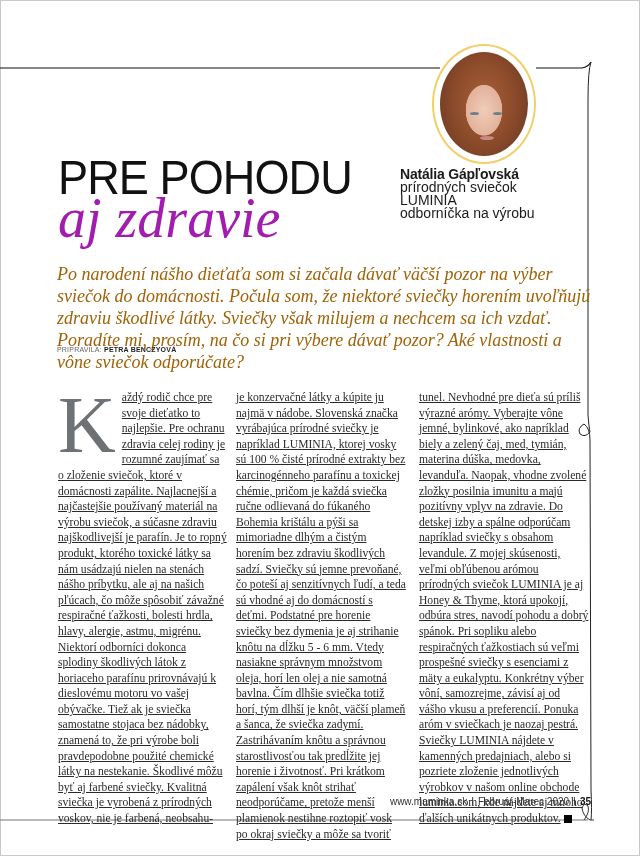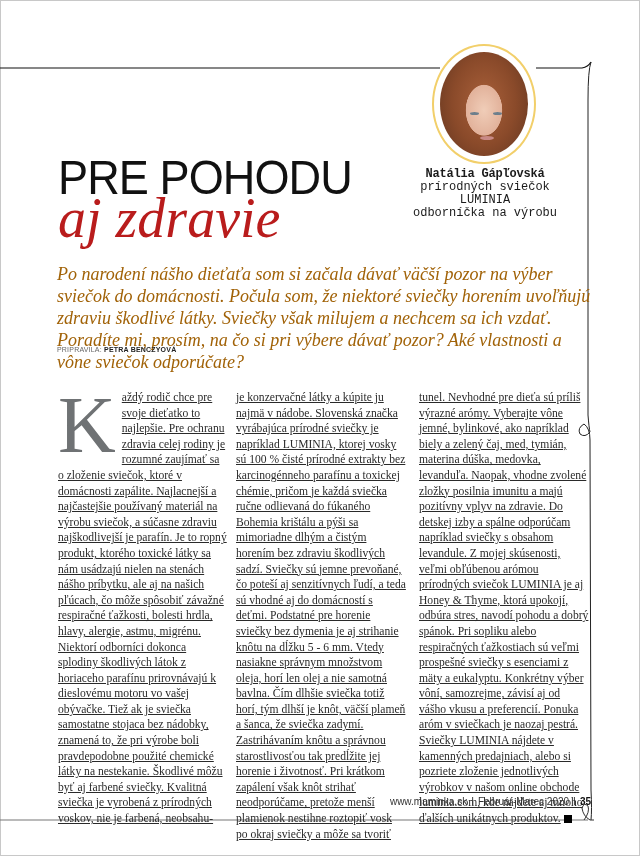--- a/index.html
+++ b/index.html
@@ -21,28 +21,28 @@
     }
     .portrait-inner {
       position: absolute; left: 6px; top: 6px; right: 6px; bottom: 6px; border-radius: 50%;
       background: radial-gradient(ellipse 34% 40% at 50% 56%, #f0cdb8 0%, #e2b29b 60%, transparent 62%),
                   radial-gradient(ellipse 60% 70% at 50% 48%, #a9603a 0%, #8a4a2a 60%, #6b3a22 100%);
     }
     .eye { position: absolute; top: 60px; width: 9px; height: 3px; background: #6d7f8c; border-radius: 50%; }
     .eye.l { left: 30px; } .eye.r { left: 53px; }
     .mouth { position: absolute; left: 40px; top: 84px; width: 14px; height: 4px; background: #c98a86; border-radius: 50%; }
 
-    .expert { position: absolute; left: 400px; top: 168px; width: 170px; text-align: center;
-      font-family: Liberation Mono, monospace; font-size: 12px; line-height: 13px; color: #1a1a1a; }
+    .expert { position: absolute; left: 400px; top: 168px; width: 170px; text-align: left;
+      font-family: Liberation Sans, sans-serif; font-size: 14px; line-height: 13px; color: #1a1a1a; }
     .expert-name { font-weight: bold; letter-spacing: -0.2px; }
 
     .title-1 { position: absolute; left: 58px; top: 152px; font-family: "Liberation Sans", sans-serif;
       font-size: 49px; line-height: 50px; letter-spacing: -1px; color: #111; font-weight: normal; transform: scaleX(0.92); transform-origin: left; }
     .title-2 { position: absolute; left: 58px; top: 186px; font-family: "Liberation Serif", serif; font-style: italic;
-      font-size: 56px; line-height: 64px; color: #b91c1c; }
+      font-size: 56px; line-height: 64px; color: #a21caf; }
 
     .lead { position: absolute; left: 57px; top: 263px; width: 540px; font-style: italic;
       font-size: 18px; line-height: 22px; color: #a16207; }
     .byline { position: absolute; left: 57px; top: 346px; font-family: "Liberation Sans", sans-serif;
       font-size: 7px; letter-spacing: 0.2px; color: #666; }
     .byline b { color: #222; }
 
     .col { position: absolute; top: 390px; width: 170px; font-size: 11.6px; line-height: 15.6px; color: #2a2a2a;
       text-align: left; hyphens: manual; }
     .col-1 { left: 58px; } .col-2 { left: 236px; } .col-3 { left: 419px; }

